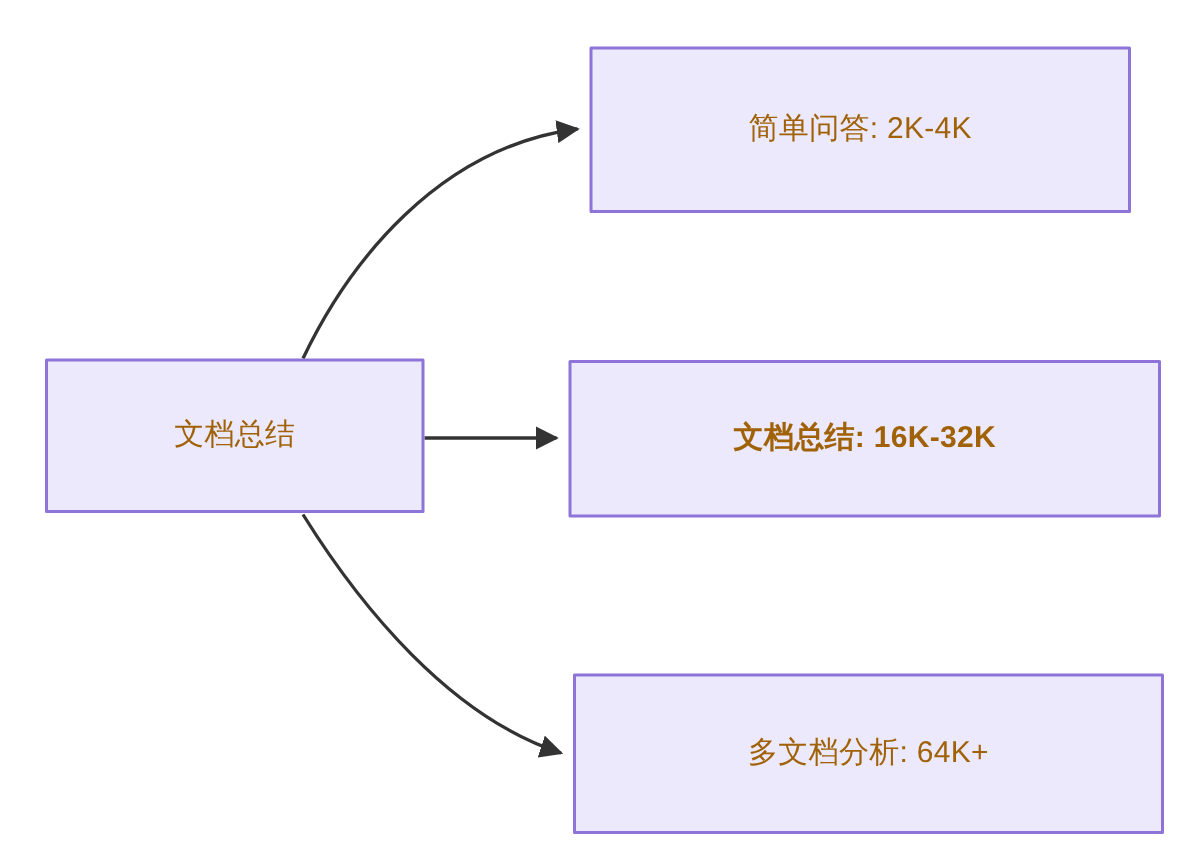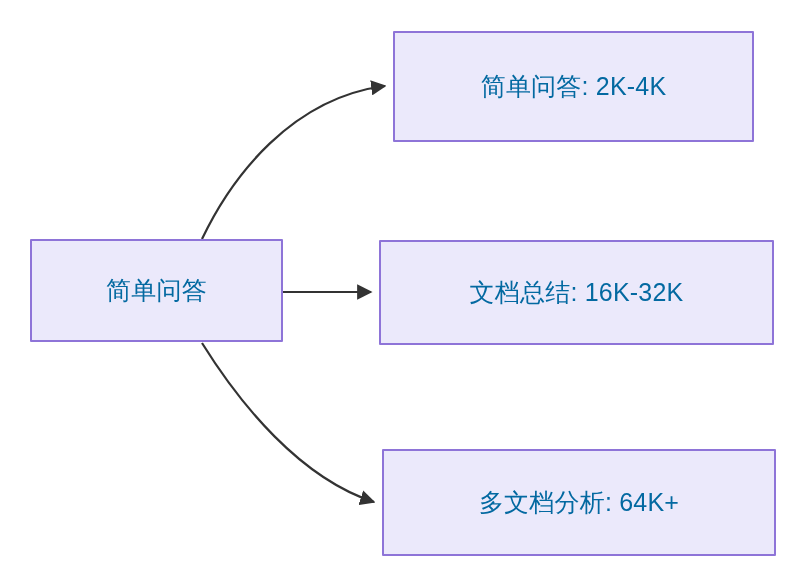--- a/index.html
+++ b/index.html
@@ -30,31 +30,31 @@
     box-sizing: border-box;
     background: #ebe9fb;
     border: 2px solid #8e74d8;
     border-radius: 1px;
     display: flex;
     align-items: center;
     justify-content: center;
     text-align: center;
   }
   .node-label {
-    color: #0369a1;
-    font-size: 25px;
+    color: #a16207;
+    font-size: 20px;
     line-height: 1.25;
     letter-spacing: 0.2px;
     white-space: nowrap;
   }
 
   
   #node-root      { left: 30px;  top: 239px; width: 253px; height: 103px; }
   #node-simple-qa { left: 393px; top: 31px;  width: 361px; height: 111px; }
-  #node-doc-sum   { left: 379px; top: 240px; width: 395px; height: 105px; }
+  #node-doc-sum   { left: 379px; top: 240px; width: 395px; height: 105px; font-weight: bold; }
   #node-multi-doc { left: 382px; top: 449px; width: 394px; height: 107px; text-align: right; }
 </style>
 </head>
 <body>
 
 <div id="canvas">
 
   <svg id="edge-layer" viewBox="0 0 787 572" width="787" height="572" xmlns="http://www.w3.org/2000/svg">
     <defs>
       <marker id="arrowhead" viewBox="0 0 10 10" refX="9" refY="5" markerWidth="7" markerHeight="7" orient="auto-start-reverse">
@@ -63,21 +63,21 @@
     </defs>
 
     <path d="M 202,239 C 232,176 292,98 385,86" fill="none" stroke="#333333" stroke-width="2.2" marker-end="url(#arrowhead)"></path>
 
     <path d="M 283,292 L 371,292" fill="none" stroke="#333333" stroke-width="2.2" marker-end="url(#arrowhead)"></path>
 
     <path d="M 202,343 C 240,404 300,478 374,502" fill="none" stroke="#333333" stroke-width="2.2" marker-end="url(#arrowhead)"></path>
   </svg>
 
   <div class="node" id="node-root">
-    <span class="node-label">简单问答</span>
+    <span class="node-label">文档总结</span>
   </div>
 
   <div class="node" id="node-simple-qa">
     <span class="node-label">简单问答: 2K-4K</span>
   </div>
 
   <div class="node" id="node-doc-sum">
     <span class="node-label">文档总结: 16K-32K</span>
   </div>
 

